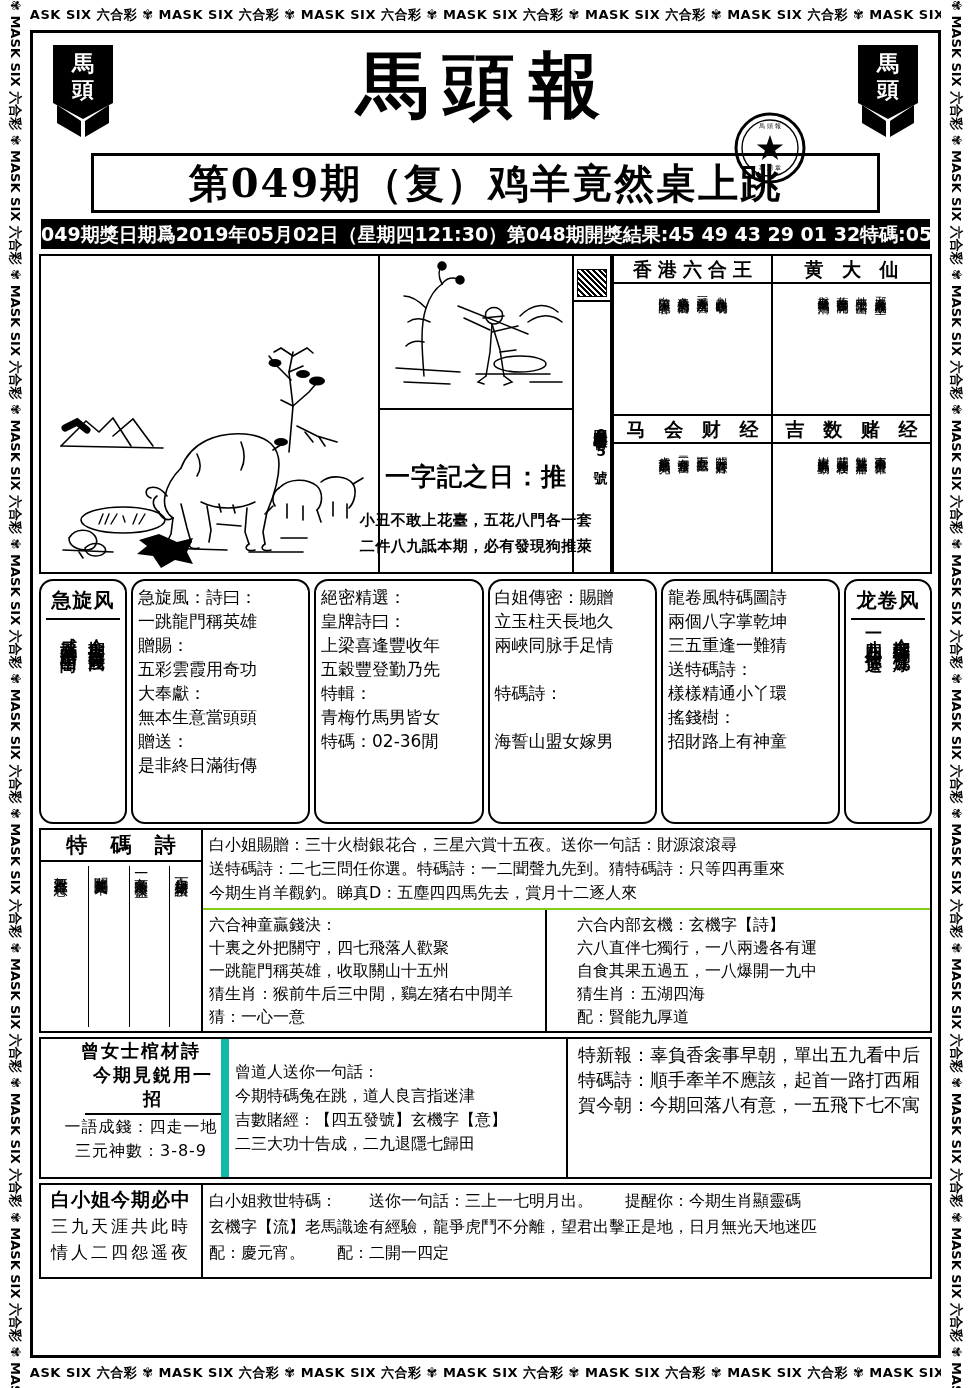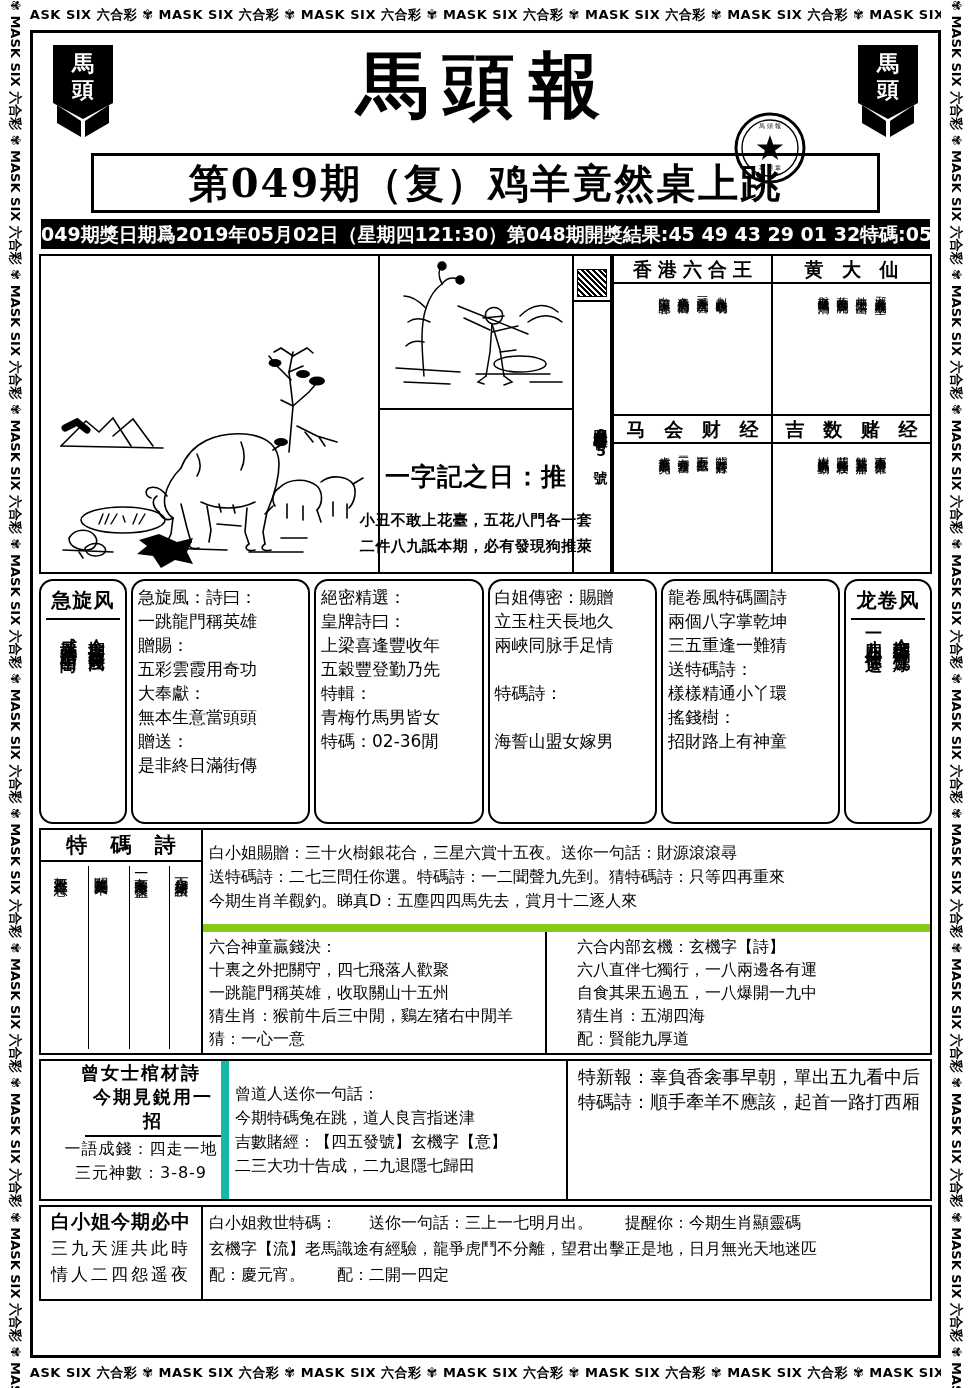--- a/index.html
+++ b/index.html
@@ -113,21 +113,21 @@
   
   .tm{display:flex;margin:4px 6px 0 6px;border:2px solid #000;box-sizing:border-box;}
   .tmleft{width:160px;border-right:2px solid #000;display:flex;flex-direction:column;}
   .tmtitle{text-align:center;font-weight:bold;font-size:21px;line-height:30px;
     border-bottom:2px solid #000;font-family:"DejaVu Serif","Liberation Serif",serif;letter-spacing:8px;padding-left:8px;}
   .tmcols{flex:1;display:flex;flex-direction:row-reverse;justify-content:space-around;padding:4px 0;}
   .tmcol{writing-mode:vertical-rl;text-orientation:upright;font-size:14px;line-height:17px;
     letter-spacing:1px;border-left:1px solid #000;padding:0 3px;}
   .tmcol:last-child{border-left:0;}
   .tmright{flex:1;display:flex;flex-direction:column;}
-  .tmr-top{border-bottom:8px solid #84cc16;padding:11px 6px;}
+  .tmr-top{border-bottom:2px solid #84cc16;padding:3px 6px;}
   .tmr-top .l{font-size:16px;line-height:24px;white-space:nowrap;}
   .tmr-bot{flex:1;display:flex;}
   .tmr-b1{width:330px;border-right:2px solid #000;padding:3px 6px;}
   .tmr-b2{flex:1;padding:3px 6px 3px 30px;}
   .tmr-bot .l{font-size:16px;line-height:23px;white-space:nowrap;}
 
   
   .low{display:flex;margin:4px 6px 0 6px;border:2px solid #000;box-sizing:border-box;}
   .low-a{width:160px;border-right:8px solid #14b8a6;padding-left:20px;}
   .low-a .hdr{font-weight:bold;font-size:18px;line-height:24px;text-align:center;letter-spacing:2px;
@@ -472,20 +472,21 @@
       </div>
       <div class="low-b">
         <div class="l">曾道人送你一句話：</div>
         <div class="l">今期特碼兔在跳，道人良言指迷津</div>
         <div class="l">吉數賭經：【四五發號】玄機字【意】</div>
         <div class="l">二三大功十告成，二九退隱七歸田</div>
       </div>
       <div class="low-c">
         <div class="l">特新報：辜負香衾事早朝，單出五九看中后</div>
         <div class="l">特碼詩：順手牽羊不應該，起首一路打西厢</div>
+        <div class="l">賀今朝：今期回落八有意，一五飛下七不寓</div>
       </div>
     </div>
 
     <div class="bot">
       <div class="bot-a">
         <div class="bh">白小姐今期必中</div>
         <div class="bl">三九天涯共此時</div>
         <div class="bl">情人二四怨遥夜</div>
       </div>
       <div class="bot-b">

